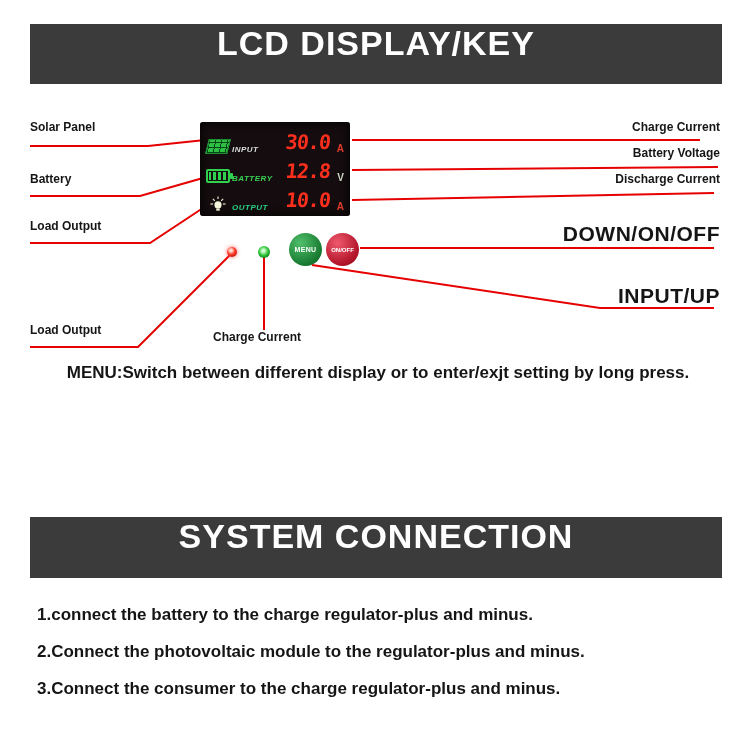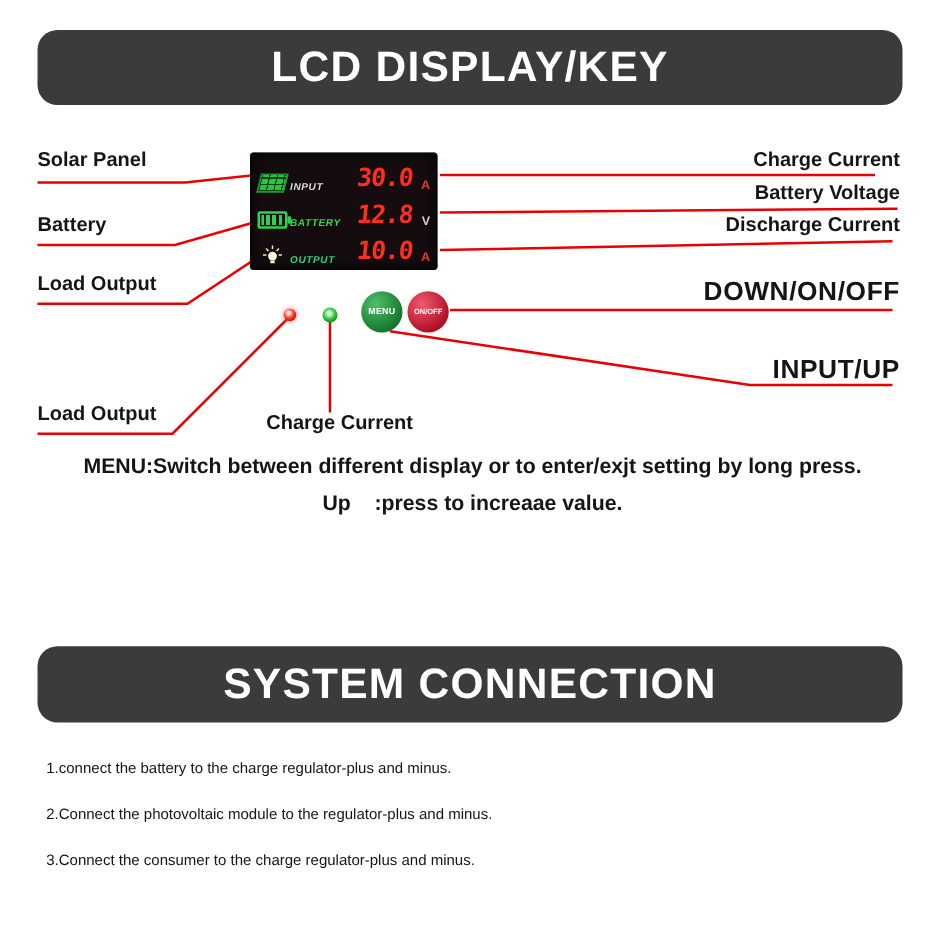--- a/index.html
+++ b/index.html
@@ -1,31 +1,31 @@
 <!DOCTYPE html>
 <html><head>
 <meta charset="utf-8">
 <style>
   html,body{margin:0;padding:0;background:#fff;}
   .page{position:relative;width:750px;height:750px;background:#ffffff;
         font-family:"Liberation Sans", sans-serif;color:#151515;overflow:hidden;}
 
   
   .banner{position:absolute;left:30px;width:692px;height:60px;background:#3b3b3b;
-          display:flex;align-items:center;justify-content:center;border-radius:16px;}
+          display:flex;align-items:flex-start;justify-content:center;}
   .banner span{color:#ffffff;font-size:34px;font-weight:bold;letter-spacing:1px;}
   .banner1{top:24px;}
   .banner2{top:517px;height:61px;}
 
   
   .diagram{position:absolute;left:0;top:108px;width:750px;height:252px;}
   .lines{position:absolute;left:0;top:0;width:750px;height:252px;}
   .lines line,.lines polyline{stroke:#e60000;stroke-width:2;fill:none;}
 
-  .lbl{position:absolute;font-size:16px;font-weight:bold;white-space:nowrap;}
+  .lbl{position:absolute;font-size:12px;font-weight:bold;white-space:nowrap;}
   .lbl-right{right:30px;text-align:center;}
   .lbl-big{font-size:21px;letter-spacing:.5px;}
 
   
   .lcd{position:absolute;left:200px;top:14px;width:150px;height:94px;
        background:#140c0e;border-radius:3px;box-shadow:inset 0 0 10px #000;
        display:flex;flex-direction:column;justify-content:space-around;padding:3px 4px;box-sizing:border-box;}
   .lcd-row{display:flex;align-items:flex-end;height:28px;}
   .icon-cell{width:28px;display:flex;justify-content:center;align-items:center;}
   .lcd-label{width:44px;font-size:8px;font-weight:bold;font-style:italic;letter-spacing:.5px;}
@@ -60,21 +60,21 @@
        align-items:center;justify-content:center;color:#fff;font-weight:bold;box-sizing:border-box;}
   .btn-menu{left:289px;top:125px;font-size:7px;letter-spacing:.3px;
       background:radial-gradient(circle at 35% 30%, #4fbf6a, #177930 70%, #0c5a20);}
   .btn-onoff{left:326px;top:125px;font-size:6px;
       background:radial-gradient(circle at 35% 30%, #ef5a6e, #b01227 70%, #8a0c1d);}
 
   
   .notes{position:absolute;left:28px;top:362px;width:700px;}
   .note{font-size:17px;font-weight:bold;line-height:21px;margin-bottom:9px;white-space:pre-wrap;text-align:center;}
   .steps{position:absolute;left:37px;top:604px;width:690px;}
-  .step{font-size:12px;font-weight:normal;line-height:21px;margin-bottom:16px;white-space:pre-wrap;}
+  .step{font-size:17px;font-weight:bold;line-height:21px;margin-bottom:16px;white-space:pre-wrap;}
 </style>
 </head>
 <body>
 
 <div class="page">
 
   <div class="banner banner1">
     <span>LCD DISPLAY/KEY</span>
   </div>
 
@@ -145,21 +145,20 @@
 
     <span class="led led-red"></span>
     <span class="led led-green"></span>
 
     <div class="btn btn-menu">MENU</div>
     <div class="btn btn-onoff">ON/OFF</div>
   </div>
 
   <div class="notes">
     <div class="note">MENU:Switch between different display or to enter/exjt setting by long press.</div>
-    <div class="note">Up    :press to increaae value.</div>
   </div>
 
   <div class="banner banner2">
     <span>SYSTEM CONNECTION</span>
   </div>
 
   <div class="steps">
     <div class="step">1.connect the battery to the charge regulator-plus and minus.</div>
     <div class="step">2.Connect the photovoltaic module to the regulator-plus and minus.</div>
     <div class="step">3.Connect the consumer to the charge regulator-plus and minus.</div>

